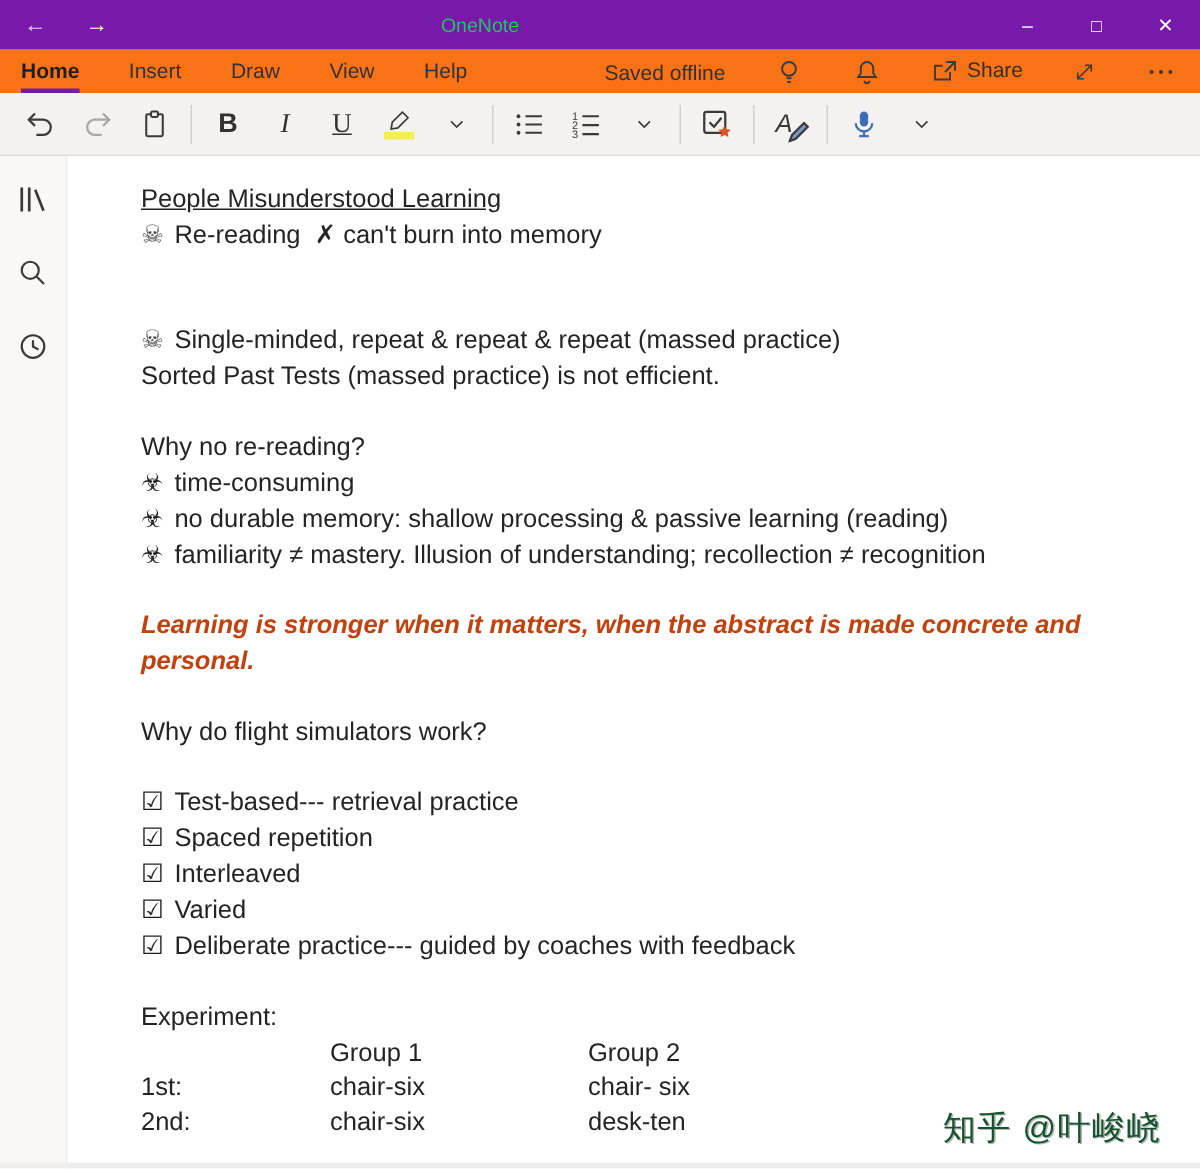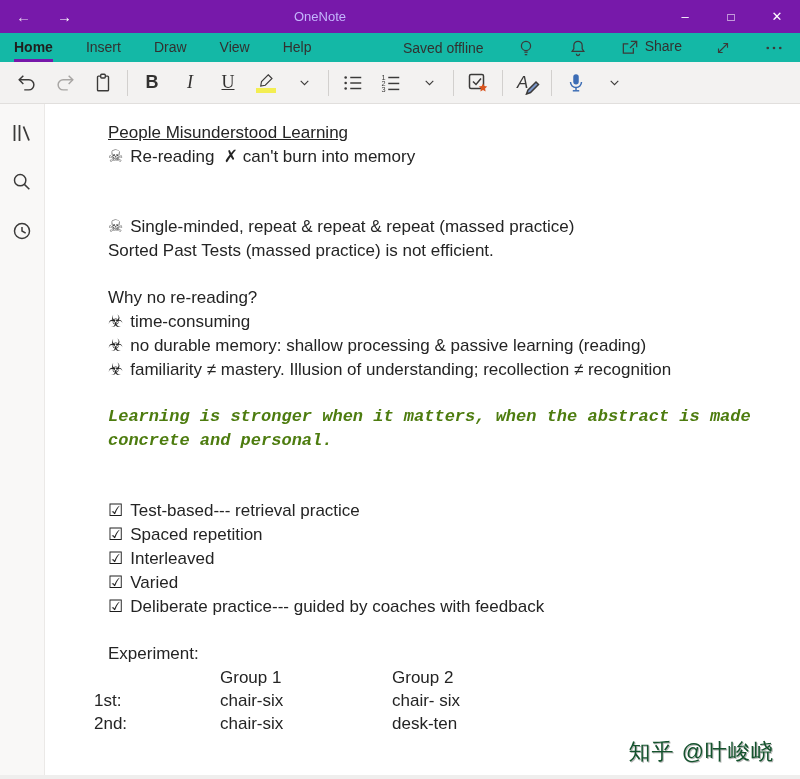--- a/index.html
+++ b/index.html
@@ -5,27 +5,27 @@
   * { margin:0; padding:0; box-sizing:border-box; }
   html,body { width:800px; height:779px; }
   body { font-family:"Liberation Sans", sans-serif; background:#fff; overflow:hidden; }
   .window { position:relative; width:800px; height:779px; background:#fff; overflow:hidden; }
 
   
   .titlebar { height:33px; background:#7719aa; display:flex; align-items:center; color:#fff; position:relative; }
   .nav-arrows { display:flex; gap:26px; padding-left:16px; font-size:15px; }
   .nav-btn { cursor:default; line-height:33px; }
   .nav-back { opacity:.8; }
-  .app-title { position:absolute; left:240px; width:160px; text-align:center; font-size:13px; color:#c4b5fd; }
+  .app-title { position:absolute; left:240px; width:160px; text-align:center; font-size:13px; color:#22c55e; }
   .win-controls { margin-left:auto; display:flex; height:33px; }
   .win-btn { width:46px; height:33px; display:flex; align-items:center; justify-content:center; font-size:13px; color:#fff; }
   .win-btn.maxi { font-size:12px; }
 
   
-  .menubar { height:29px; background:#14b8a6; display:flex; align-items:center; padding:0 16px 0 14px; font-size:14px; color:#323130; }
+  .menubar { height:29px; background:#f97316; display:flex; align-items:center; padding:0 16px 0 14px; font-size:14px; color:#323130; }
   .menu-item { margin-right:33px; position:relative; line-height:29px; }
   .menu-item.active { font-weight:bold; color:#201f1e; }
   .menu-item.active::after { content:""; position:absolute; left:0; right:0; bottom:0; height:3px; background:#7719aa; }
   .menu-right { margin-left:auto; display:flex; align-items:center; gap:32px; color:#323130; }
   .menu-right .lbl { font-size:14px; }
   .icon-btn { display:flex; align-items:center; justify-content:center; }
   .icon-btn svg { display:block; }
   .share-group { display:flex; gap:5px; }
 
   
@@ -40,23 +40,23 @@
   .hl-wrap { display:flex; flex-direction:column; align-items:center; gap:1px; }
   .hl-bar { width:20px; height:5px; background:#f3ee52; }
   .chev { width:30px; }
 
   
   .main { display:flex; height:675px; }
   .sidebar { width:45px; background:#f9f8f7; border-right:1px solid #ebe9e7; display:flex; flex-direction:column; align-items:center; padding-top:16px; gap:23px; }
   .side-btn { width:26px; height:26px; display:flex; align-items:center; justify-content:center; color:#3b3a39; }
 
   .content { flex:1; background:#fff; padding:17px 20px 0 49px; position:relative; font-size:17px; color:#242424; }
-  .line { line-height:24px; min-height:24px; white-space:pre-wrap;margin-left:14px; }
+  .line { line-height:24px; min-height:24px; white-space:pre-wrap; }
   .heading { text-decoration:underline; }
-  .emphasis { color:#4d7c0f; font-style:italic; font-weight:600;font-family:Liberation Mono, monospace; }
+  .emphasis { color:#c2410c; font-style:italic; font-weight:600; }
   .gap { height:23px; }
   .tag { margin-right:7px; display:inline-block; }
   .tag-skull { color:#4c4c4c; }
   .tag-biohazard { color:#262626; }
   .tag-checkbox { color:#1c1c1c; }
   .trow { display:grid; grid-template-columns:108px 162px auto; line-height:23px;gap:14px; }
   .trow .tcell:nth-child(2) { padding-left:4px; }
 
   .watermark { position:absolute; right:26px; bottom:12px; font-size:22px; color:#14532d;
                text-shadow:1px 1px 0 #b5b5b5; font-family:sans-serif; letter-spacing:1px; }
@@ -254,20 +254,21 @@
           <div class="line"><span class="tag tag-skull">☠</span><span>Single-minded, repeat &amp; repeat &amp; repeat (massed practice)</span></div>
           <div class="line"><span>Sorted Past Tests (massed practice) is not efficient.</span></div>
           <div class="gap"></div>
           <div class="line"><span>Why no re-reading?</span></div>
           <div class="line"><span class="tag tag-biohazard">☣</span><span>time-consuming</span></div>
           <div class="line"><span class="tag tag-biohazard">☣</span><span>no durable memory: shallow processing &amp; passive learning (reading)</span></div>
           <div class="line"><span class="tag tag-biohazard">☣</span><span>familiarity ≠ mastery. Illusion of understanding; recollection ≠ recognition</span></div>
           <div class="gap"></div>
           <div class="line emphasis"><span>Learning is stronger when it matters, when the abstract is made concrete and personal.</span></div>
           <div class="gap"></div>
+          <div class="line"><span>Why do flight simulators work?</span></div>
           <div class="gap"></div>
           <div class="line"><span class="tag tag-checkbox">☑</span><span>Test-based--- retrieval practice</span></div>
           <div class="line"><span class="tag tag-checkbox">☑</span><span>Spaced repetition</span></div>
           <div class="line"><span class="tag tag-checkbox">☑</span><span>Interleaved</span></div>
           <div class="line"><span class="tag tag-checkbox">☑</span><span>Varied</span></div>
           <div class="line"><span class="tag tag-checkbox">☑</span><span>Deliberate practice--- guided by coaches with feedback</span></div>
           <div class="gap"></div>
           <div class="line"><span>Experiment:</span></div>
           <div class="trow">
             <div class="tcell"></div>

